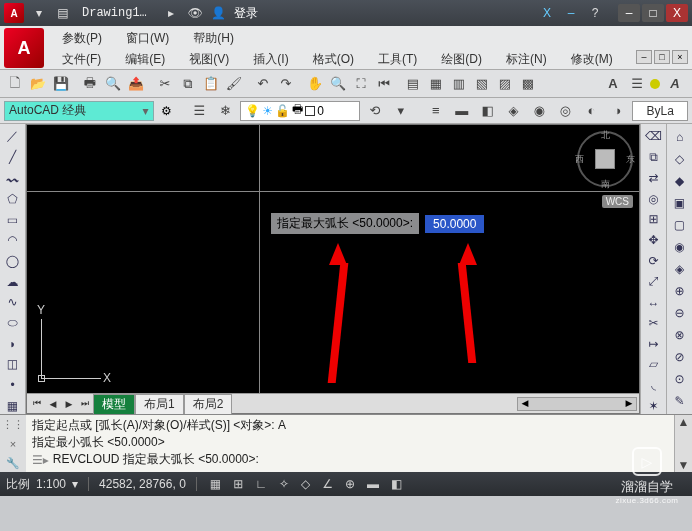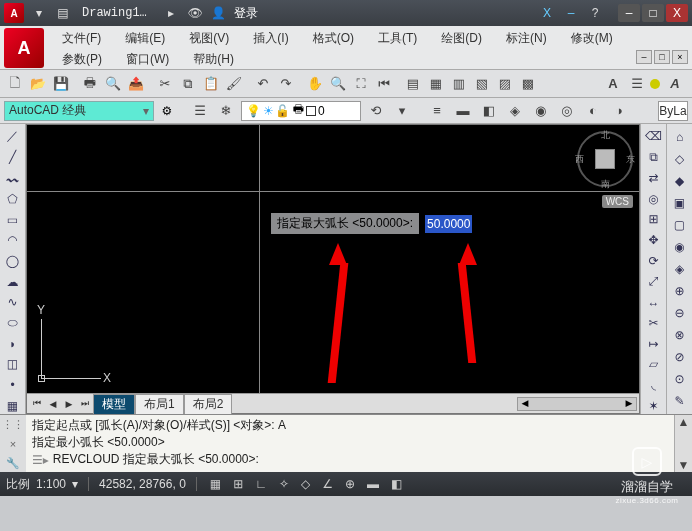--- a/index.html
+++ b/index.html
@@ -31,21 +31,21 @@
 .right-info{margin-left:auto;display:flex;align-items:center;gap:2px;}
 .right-info .dot{width:10px;height:10px;background:#cc0;border-radius:50%;}
 
 
 .workspace-row { height:26px; background:#e0e1e3; border-bottom:1px solid #aaa; display:flex; align-items:center; padding:0 4px; gap:4px;}
 .workspace-row .combo { width:150px;height:20px;background:#5eead4;border:1px solid #8aa;display:flex;align-items:center;padding:0 4px;color:#333;position:relative;}
 .workspace-row .combo::after{content:"▾";position:absolute;right:4px;color:#666;}
 .workspace-row .gear{width:18px;height:18px;display:flex;align-items:center;justify-content:center;}
 .layer-combo{width:120px;height:20px;background:#fff;border:1px solid #999;display:flex;align-items:center;padding:0 4px;gap:2px;}
 .layer-combo .sq{width:10px;height:10px;border:1px solid #333;}
-.bylayer{margin-left:auto;width:30px;height:20px;background:#fff;border:1px solid #999;display:flex;align-items:center;justify-content:center;color:#333;overflow:hidden;}
+.bylayer{margin-left:auto;width:56px;height:20px;background:#fff;border:1px solid #999;display:flex;align-items:center;justify-content:center;color:#333;overflow:hidden;}
 
 
 .main { display:flex; height:290px; background:#cfd1d3;}
 .left-tools { width:26px; background:#e0e1e3; border-right:1px solid #aaa; display:flex; flex-direction:column; align-items:center; padding-top:4px; gap:4px;}
 .left-tools .tool{width:18px;height:18px;display:flex;align-items:center;justify-content:center;color:#335;font-size:12px;}
 .right-tools { width:26px; background:#e0e1e3; border-left:1px solid #aaa; display:flex; flex-direction:column; align-items:center; padding-top:4px; gap:4px;}
 .right-tools .tool{width:18px;height:18px;display:flex;align-items:center;justify-content:center;color:#335;font-size:12px;}
 .far-right{width:26px;background:#e0e1e3;border-left:1px solid #aaa;display:flex;flex-direction:column;align-items:center;padding-top:4px;gap:4px;}
 .far-right .tool{width:18px;height:18px;display:flex;align-items:center;justify-content:center;color:#335;}
 
@@ -65,33 +65,33 @@
 .viewcube .ring{position:absolute;inset:0;border:2px solid #555;border-radius:50%;}
 .viewcube .face{position:absolute;left:18px;top:18px;width:20px;height:20px;background:#bbb;border:1px solid #888;}
 .viewcube .n{position:absolute;left:24px;top:-2px;color:#999;font-size:9px;}
 .viewcube .s{position:absolute;left:24px;bottom:-4px;color:#999;font-size:9px;}
 .viewcube .w{position:absolute;left:-2px;top:22px;color:#999;font-size:9px;}
 .viewcube .e{position:absolute;right:-2px;top:22px;color:#999;font-size:9px;}
 .wcs-badge{position:absolute;right:6px;top:70px;padding:1px 4px;background:#888;color:#eee;font-size:10px;border-radius:2px;}
 
 .prompt-bar{position:absolute;left:244px;top:88px;display:flex;align-items:center;gap:6px;}
 .prompt-bar .prompt-text{background:#8b8c8e;color:#000;padding:2px 6px;}
-.prompt-bar .prompt-input{background:#2a56c8;color:#fff;padding:2px 2px;}
+.prompt-bar .prompt-input{background:#2a56c8;color:#fff;padding:2px 8px;}
 
 .arrow{position:absolute;width:0;height:0;}
 .arrow-head-1{left:302px;top:118px;border-left:9px solid transparent;border-right:9px solid transparent;border-bottom:22px solid #e00;}
 .arrow-body-1{position:absolute;left:307px;top:138px;width:8px;height:120px;background:#e00;transform:skewX(-6deg);}
 .arrow-head-2{left:432px;top:118px;border-left:9px solid transparent;border-right:9px solid transparent;border-bottom:22px solid #e00;}
 .arrow-body-2{position:absolute;left:436px;top:138px;width:8px;height:100px;background:#e00;transform:skewX(6deg);}
 
 
 .model-tabs{height:20px;background:#ddd;border-top:1px solid #999;display:flex;align-items:center;padding:0 2px;gap:0;}
 .model-tabs .nav{width:16px;height:16px;display:flex;align-items:center;justify-content:center;color:#333;font-size:9px;}
 .model-tabs .tab{padding:1px 8px;background:#eee;border:1px solid #999;border-bottom:none;color:#333;}
-.model-tabs .tab.active{background:#0c4a6e;color:#fff;font-family:Liberation Mono, monospace;}
+.model-tabs .tab.active{background:#15803d;color:#fff;font-family:Liberation Mono, monospace;}
 .model-tabs .scroll{flex:1;}
 .model-tabs .hscroll{width:120px;height:14px;background:#ccc;border:1px solid #999;display:flex;}
 .model-tabs .hscroll .a{width:14px;text-align:center;font-size:9px;}
 
 
 .cmd-area{height:58px;background:#f4f4f0;border-top:1px solid #888;display:flex;}
 .cmd-gutter{width:26px;background:#dcddde;display:flex;flex-direction:column;align-items:center;justify-content:space-around;gap:2px;}
 .cmd-gutter span{color:#666;font-size:11px;}
 .cmd-text{flex:1;padding:2px 6px;color:#222;display:flex;flex-direction:column;justify-content:flex-start;gap:0;}
 .cmd-text .line{white-space:nowrap;font-size:12px;}
@@ -129,34 +129,34 @@
   <div class="winbtns">
     <span>–</span>
     <span>□</span>
     <span style="background:#a33">X</span>
   </div>
 </div>
 
 <div class="menu-bar">
   <div class="app-logo">A</div>
   <div style="display:flex;width:100%">
+    <span class="menu-item">参数(P)</span>
+    <span class="menu-item">窗口(W)</span>
+    <span class="menu-item">帮助(H)</span>
+  </div>
+  <div style="display:flex;width:100%">
     <span class="menu-item">文件(F)</span>
     <span class="menu-item">编辑(E)</span>
     <span class="menu-item">视图(V)</span>
     <span class="menu-item">插入(I)</span>
     <span class="menu-item">格式(O)</span>
     <span class="menu-item">工具(T)</span>
     <span class="menu-item">绘图(D)</span>
     <span class="menu-item">标注(N)</span>
     <span class="menu-item">修改(M)</span>
-  </div>
-  <div style="display:flex;width:100%">
-    <span class="menu-item">参数(P)</span>
-    <span class="menu-item">窗口(W)</span>
-    <span class="menu-item">帮助(H)</span>
   </div>
   <div class="mdi-btns">
     <span>–</span>
     <span>□</span>
     <span>×</span>
   </div>
 </div>
 
 <div class="toolbar-row">
   <span class="tb-btn">🗋</span>

